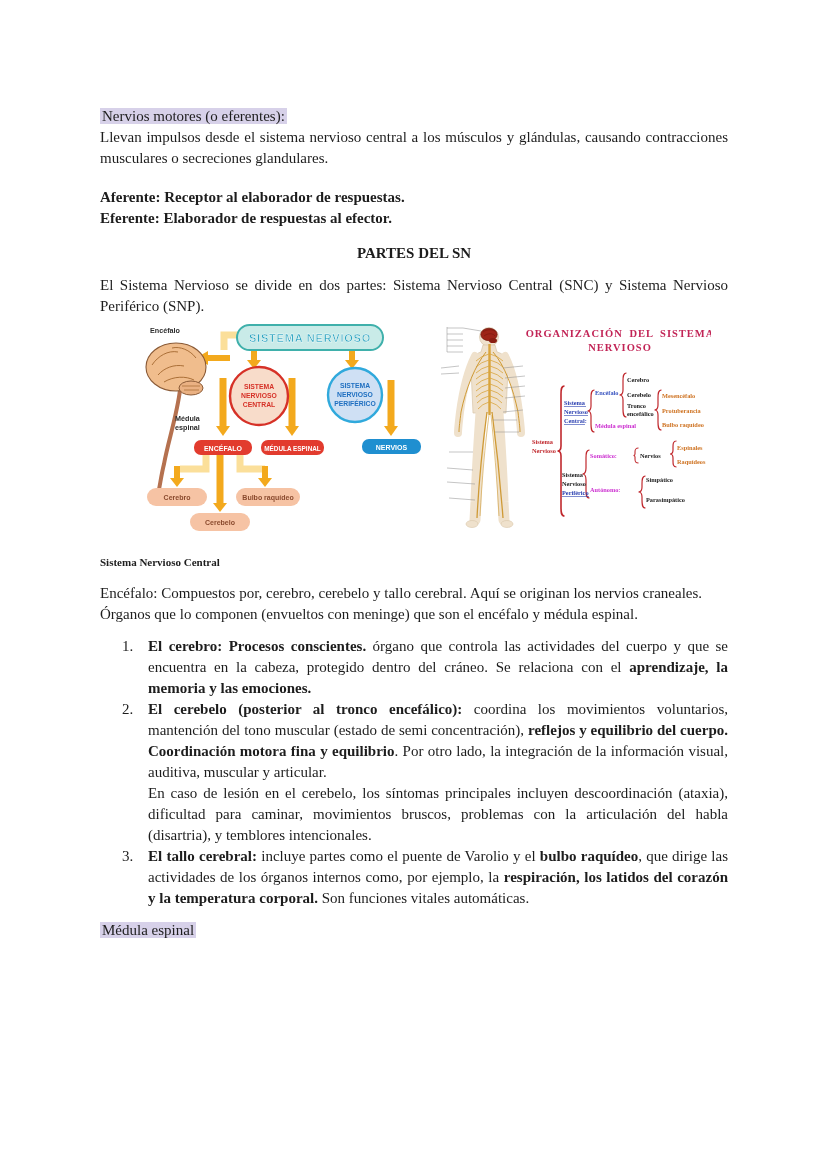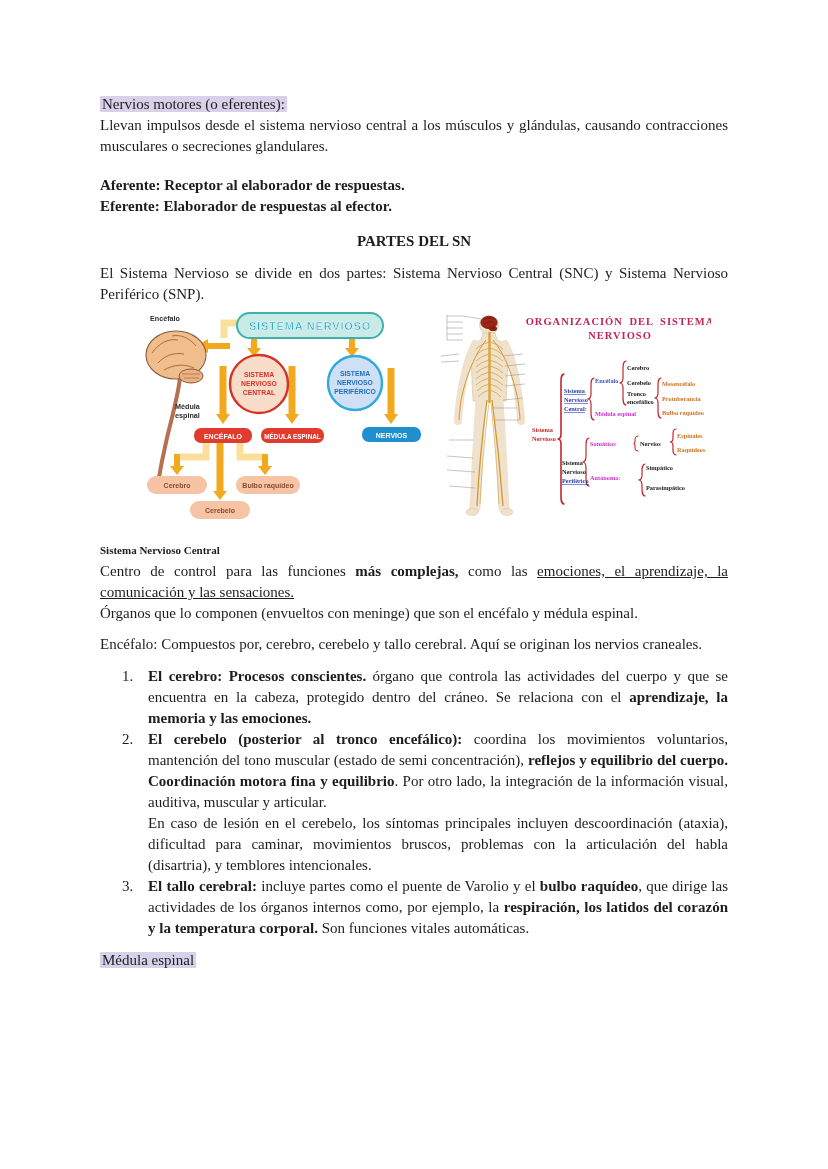--- a/index.html
+++ b/index.html
@@ -1,19 +1,19 @@
 <!DOCTYPE html>
 <html><head>
 <meta charset="utf-8">
 <style>
   * { margin:0; padding:0; box-sizing:border-box; }
   html,body { background:#ffffff; }
   .page { position:relative; width:828px; height:1169px; background:#fff; overflow:hidden;
           font-family:"Liberation Serif", serif; color:#1d1d1d; }
-  .content { position:absolute; left:100px; top:94px; width:628px; font-size:15px; line-height:21px; }
+  .content { position:absolute; left:100px; top:106px; width:628px; font-size:15px; line-height:21px; }
   p { margin:0; }
   .just { text-align:justify; }
   .hl { background:#d7d1e9; padding:0 2px; }
   .b { font-weight:bold; }
   .gap18 { margin-top:18px; }
   .center-h { text-align:center; font-weight:bold; font-size:15px; margin-top:14px; }
   .center-h2 { text-align:left; font-weight:bold; font-size:11px; margin-top:16px; }
   .mt11 { margin-top:11px; }
   .mt10 { margin-top:10px; }
   .figures { display:flex; gap:5px; margin-top:3px; align-items:flex-start;margin-left:44px; }
@@ -222,25 +222,24 @@
 
           <text x="157" y="172" class="tree-t" fill="#cc2fd0">Autónomo:</text>
           <text x="213" y="162" class="tree-t" fill="#1a1a1a">Simpático</text>
           <text x="213" y="182" class="tree-t" fill="#1a1a1a">Parasimpático</text>
         </g>
       </svg>
     </div>
 
     <h3 class="center-h2">Sistema Nervioso Central</h3>
 
-    <p class="just"><span>Centro de control para las funciones </span><b>más complejas,</b><span> como las </span><u>emociones, el aprendizaje, la comunicación y las sensaciones.</u></p>
+
+    <p class="just mt10">Encéfalo: Compuestos por, cerebro, cerebelo y tallo cerebral. Aquí se originan los nervios craneales.</p>
 
     <p class="just">Órganos que lo componen (envueltos con meninge) que son el encéfalo y médula espinal.</p>
-
-    <p class="just mt10">Encéfalo: Compuestos por, cerebro, cerebelo y tallo cerebral. Aquí se originan los nervios craneales.</p>
 
     <div class="list">
       <div class="li">
         <span class="num">1.</span>
         <div class="li-body"><b>El cerebro: Procesos conscientes.</b><span> órgano que controla las actividades del cuerpo y que se encuentra en la cabeza, protegido dentro del cráneo. Se relaciona con el </span><b>aprendizaje, la memoria y las emociones.</b></div>
       </div>
       <div class="li">
         <span class="num">2.</span>
         <div class="li-body">
           <div class="just"><b>El cerebelo (posterior al tronco encefálico):</b><span> coordina los movimientos voluntarios, mantención del tono muscular (estado de semi concentración), </span><b>reflejos y equilibrio del cuerpo. Coordinación motora fina y equilibrio</b><span>. Por otro lado, la integración de la información visual, auditiva, muscular y articular.</span></div>

